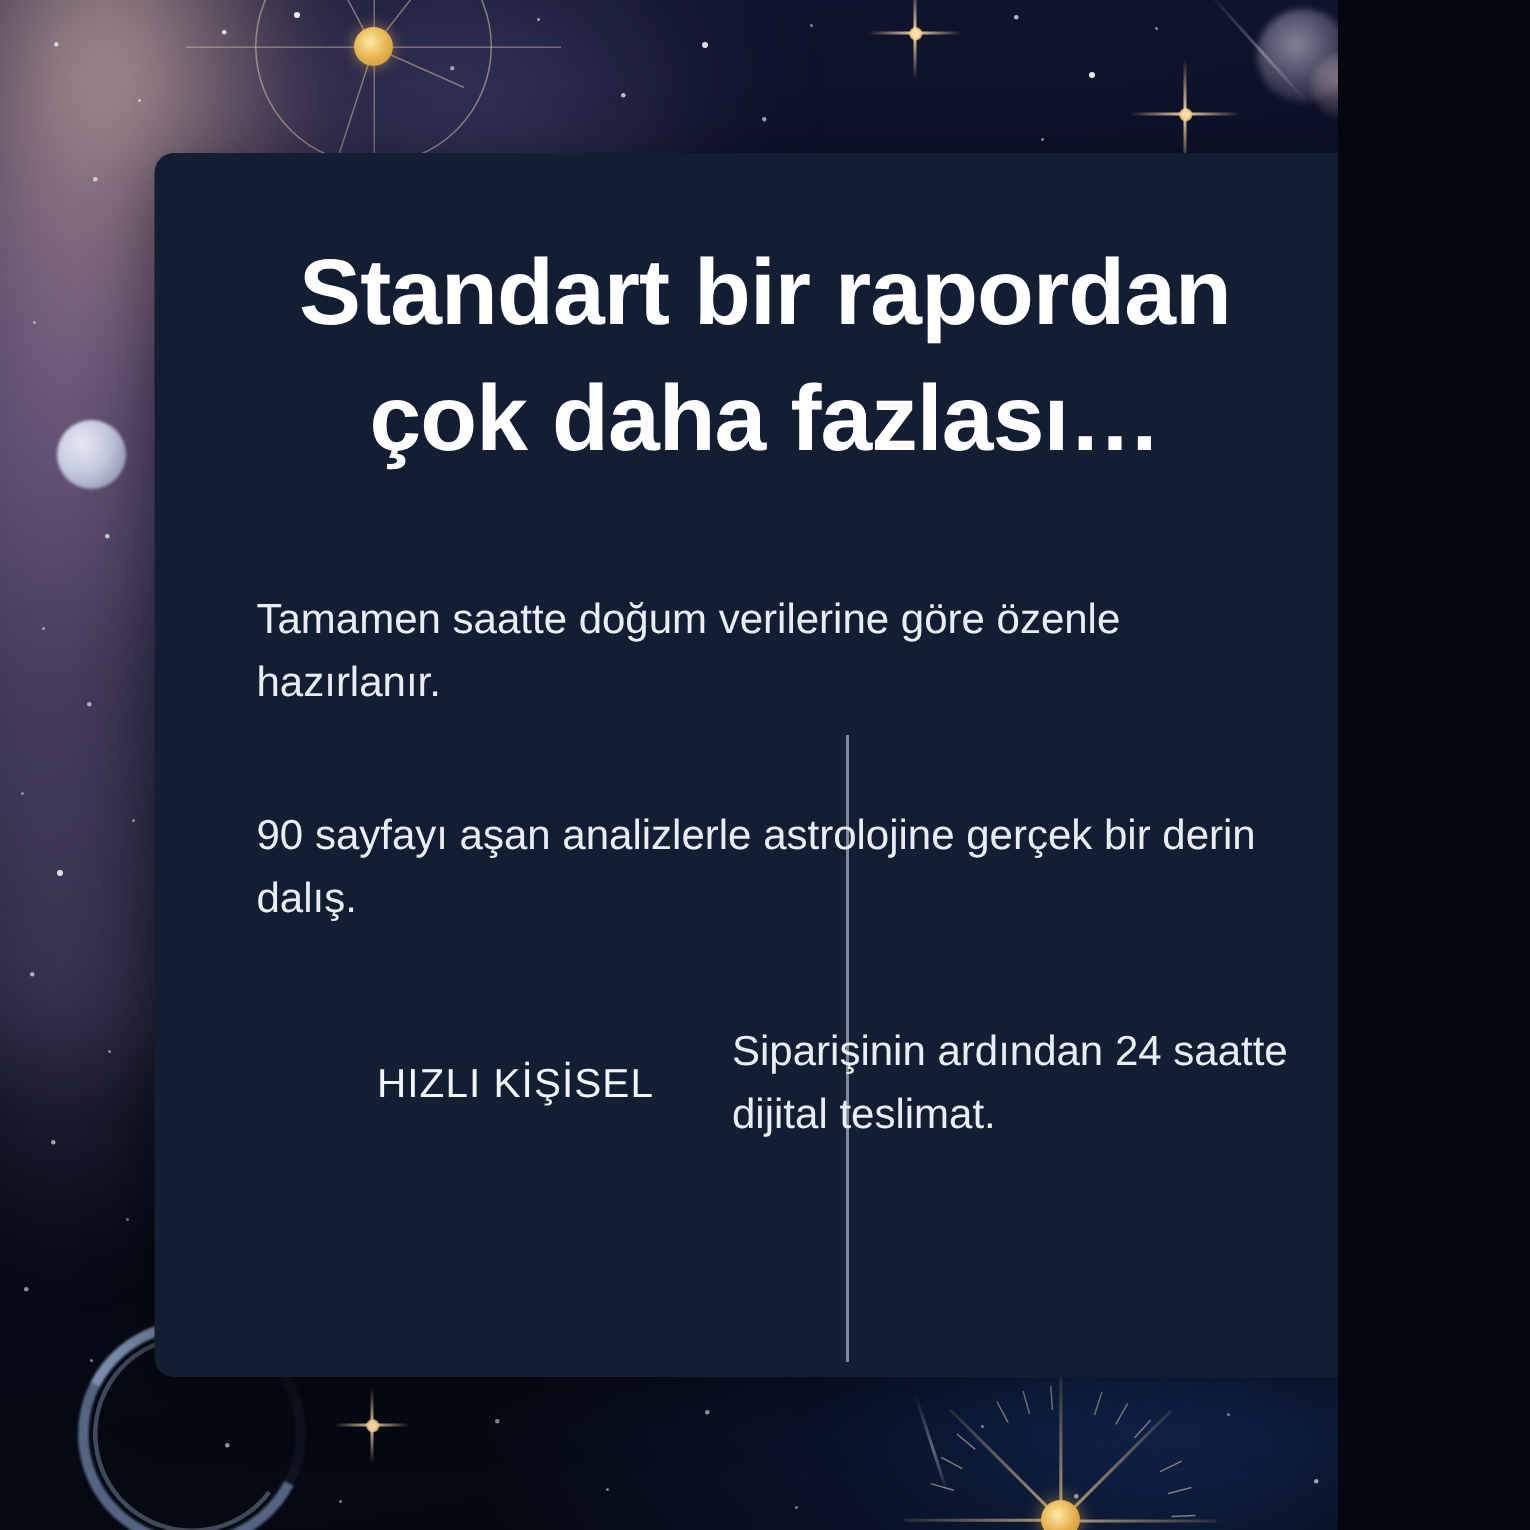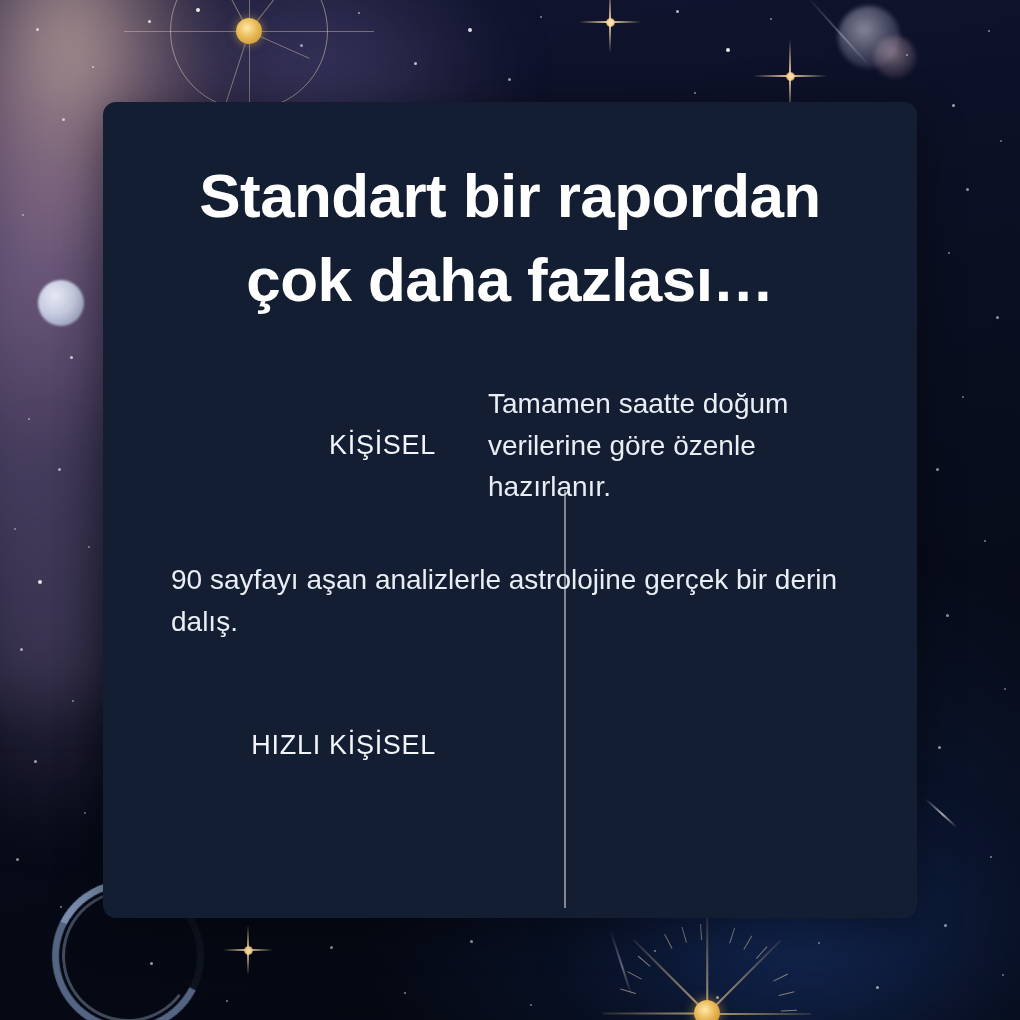--- a/index.html
+++ b/index.html
@@ -7,21 +7,21 @@
 
   html, body {
     width:1020px; height:1020px;
     background:#05070f;
     font-family:"Liberation Sans", sans-serif;
     overflow:hidden;
   }
 
   #stage {
     position:relative;
-    width:1020px; height:1020px;
+    width:892px; height:1020px;
     overflow:hidden;
   }
 
   
   .bg-base {
     position:absolute; inset:0;
     background:
       radial-gradient(ellipse 70% 55% at 78% 88%, #0d1b3a 0%, rgba(13,27,58,0) 62%),
       radial-gradient(ellipse 60% 50% at 18% 16%, #2b2340 0%, rgba(43,35,64,0) 60%),
       linear-gradient(170deg, #121531 0%, #0a0f22 35%, #070b18 68%, #04070f 100%);
@@ -398,28 +398,28 @@
     <div class="headline">
       <span class="ln">Standart bir rapordan</span>
       <span class="ln">çok daha fazlası…</span>
     </div>
 
     <div class="divider"></div>
 
     <div class="features">
 
       <div class="frow">
-        <div class="flabel">KİŞİSEL</div>
         <div class="fdesc">Tamamen saatte doğum verilerine göre özenle hazırlanır.</div>
       </div>
 
       <div class="frow">
         <div class="fdesc">90 sayfayı aşan analizlerle astrolojine gerçek bir derin dalış.</div>
       </div>
 
       <div class="frow">
         <div class="flabel">HIZLI KİŞİSEL</div>
+        <div class="fdesc">Siparişinin ardından 24 saatte dijital teslimat.</div>
       </div>
 
     </div>
   </div>
 
 </div>
 
 </body></html>

